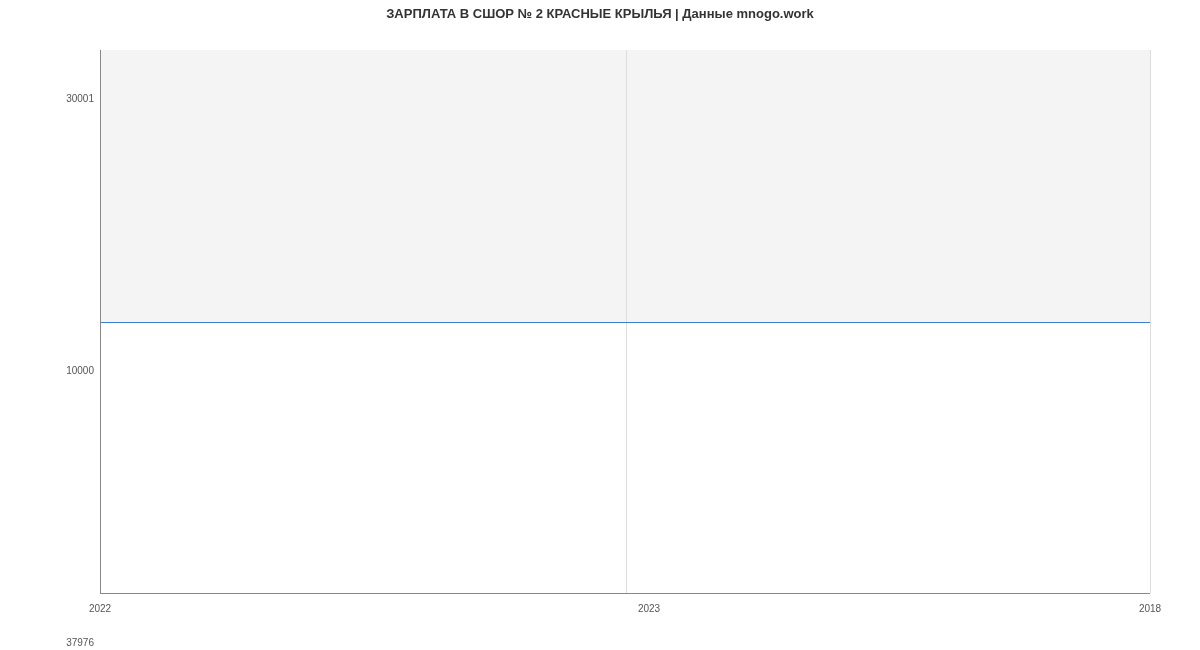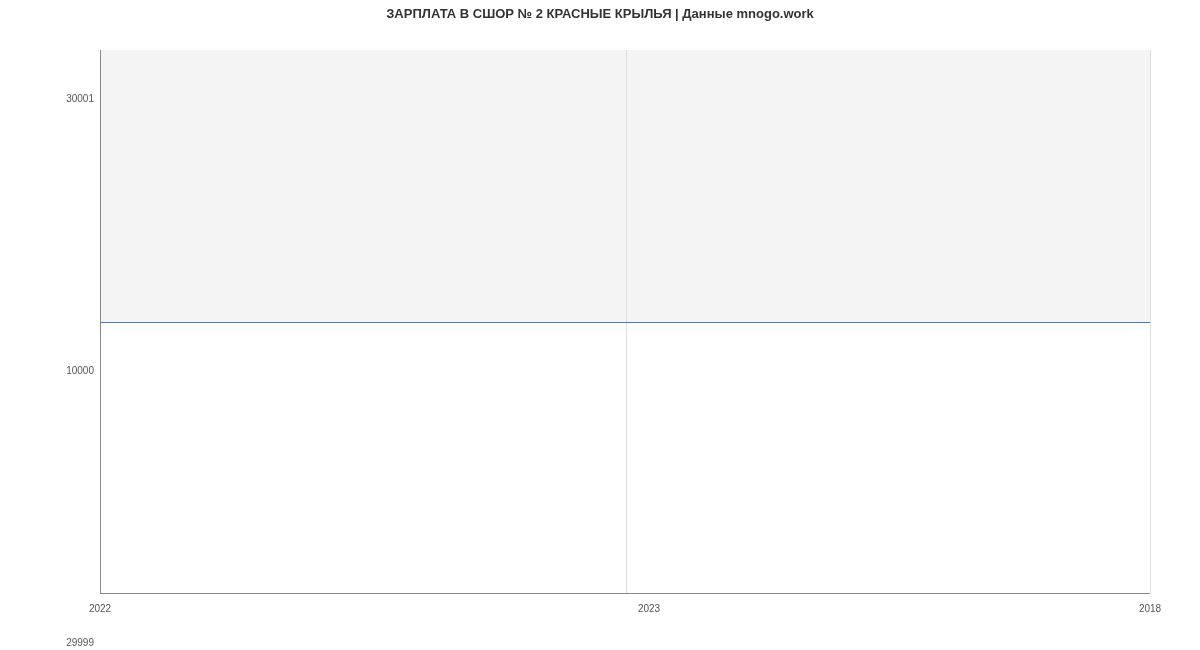--- a/index.html
+++ b/index.html
@@ -94,19 +94,19 @@
 
   <div class="plot-area">
     <div class="upper-band"></div>
     <div class="grid-v" style="left:50%;"></div>
     <div class="grid-v" style="left:100%;"></div>
     <div class="data-line"></div>
   </div>
 
   <div class="ytick t2">30001</div>
   <div class="ytick t1">10000</div>
-  <div class="ytick t0">29999</div>
+  <div class="ytick t0">37976</div>
 
   <div class="xtick x0">2022</div>
   <div class="xtick x1">2023</div>
   <div class="xtick x2">2018</div>
 
 </div>
 
 </body></html>

